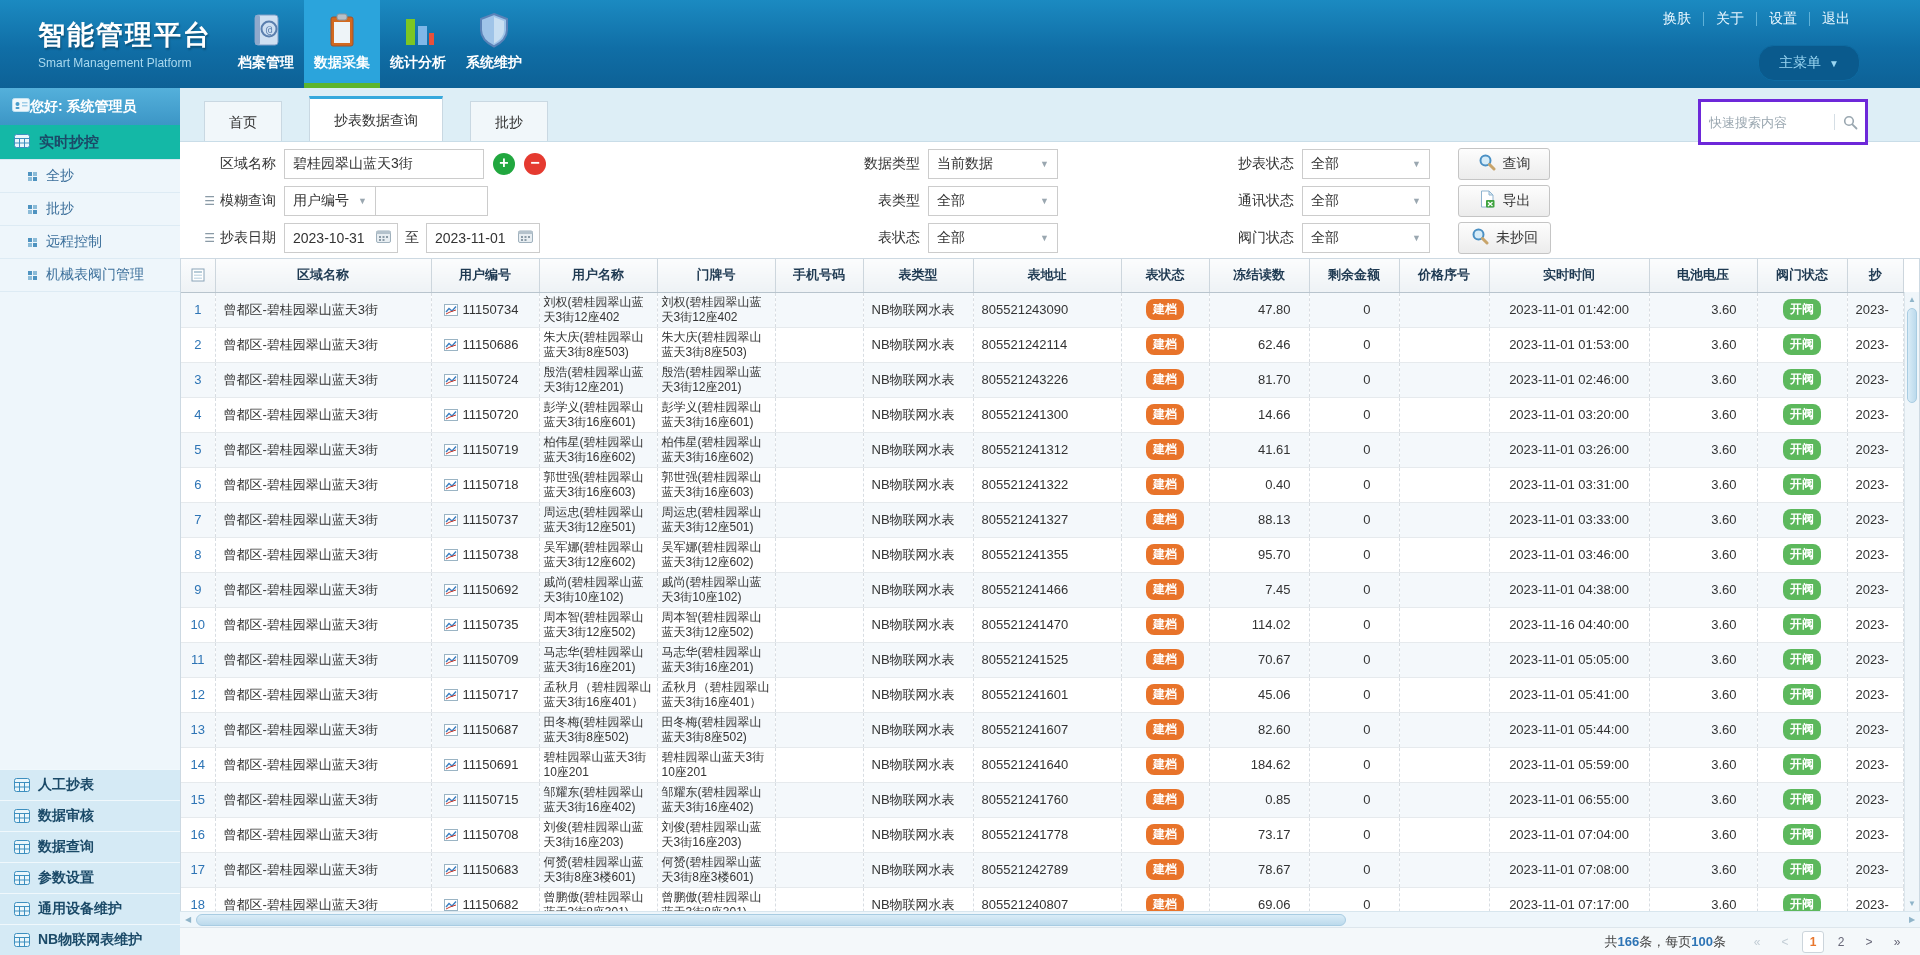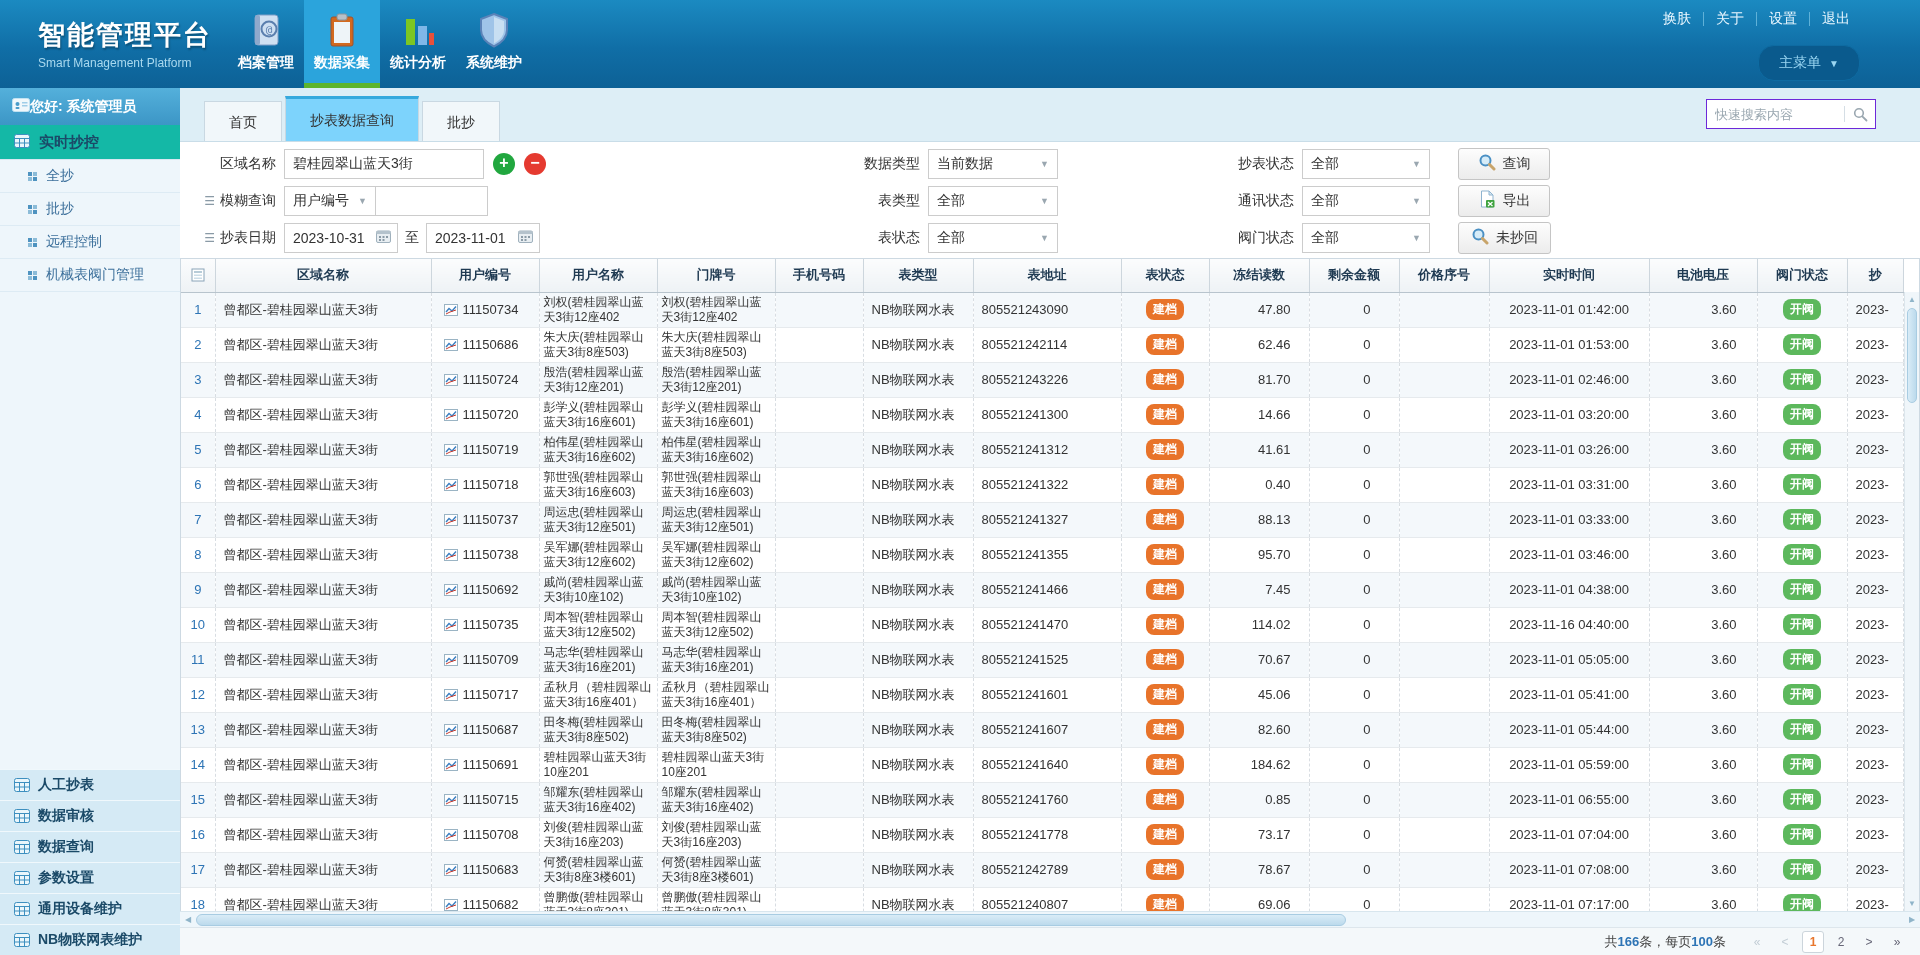--- a/index.html
+++ b/index.html
@@ -47,23 +47,23 @@
 
   
   .main { flex:1; min-width:0; display:flex; flex-direction:column; background:#fff; }
 
   .tabbar { height:54px; background:#ddeef6; display:flex; align-items:flex-end;
     position:relative; border-bottom:1px solid #c9dde8; }
   .tab { height:40px; line-height:40px; padding:0 24px; background:#f1f7fa;
     border:1px solid #c9d8e2; border-bottom:none; margin-left:3px; font-size:14px; color:#333;
     cursor:pointer; white-space:nowrap; }
   .tab:first-child { margin-left:24px; }
-  .tab.active { background:#7dd3fc; border-top:3px solid #36a9dd; height:45px; line-height:42px; z-index:2;text-align:center; }
-  .quick-search { position:absolute; right:44px; top:11px; width:170px; height:30px;
-    background:#fff; border:1px solid #6d28d9; display:flex; align-items:center; }
+  .tab.active { background:#ffffff; border-top:3px solid #36a9dd; height:45px; line-height:42px; z-index:2;text-align:center; }
+  .quick-search { position:absolute; right:52px; top:11px; width:170px; height:46px;
+    background:#fff; border:3px solid #6d28d9; display:flex; align-items:center; }
   .quick-search input { border:none; outline:none; flex:1; min-width:0; padding:0 8px;
     font-size:13px; color:#333; font-family:inherit; }
   .quick-search input::placeholder { color:#9aa7b0; }
   .qs-sep { width:1px; height:16px; background:#d5dee5; }
   .qs-icon { width:30px; display:flex; justify-content:center; cursor:pointer; }
 
   
   .filter-panel { height:116px; padding-top:3px; background:#fff; }
   .f-row { display:flex; align-items:center; height:37px; }
   .f-label { width:96px; display:flex; justify-content:flex-end; align-items:center;
@@ -342,21 +342,21 @@
             </svg>
           </span>
           <span>NB物联网表维护</span>
         </li>
       </ul>
   </div>
 
   <div class="main">
 
     <div class="tabbar">
-      <div style="display:flex;align-items:flex-end;" id="tabs">
+      <div style="display:flex;align-items:flex-end;gap:24px;" id="tabs">
           <div class="tab">首页</div>
           <div class="tab active">抄表数据查询</div>
           <div class="tab">批抄</div>
         </div>
       <div class="quick-search">
         <input placeholder="快速搜索内容" style="">
         <div class="qs-sep"></div>
         <div class="qs-icon">
             <svg width="15" height="15" viewBox="0 0 15 15">
               <circle cx="6" cy="6" r="4.3" fill="none" stroke="#9aa7b0" stroke-width="1.6"></circle>

